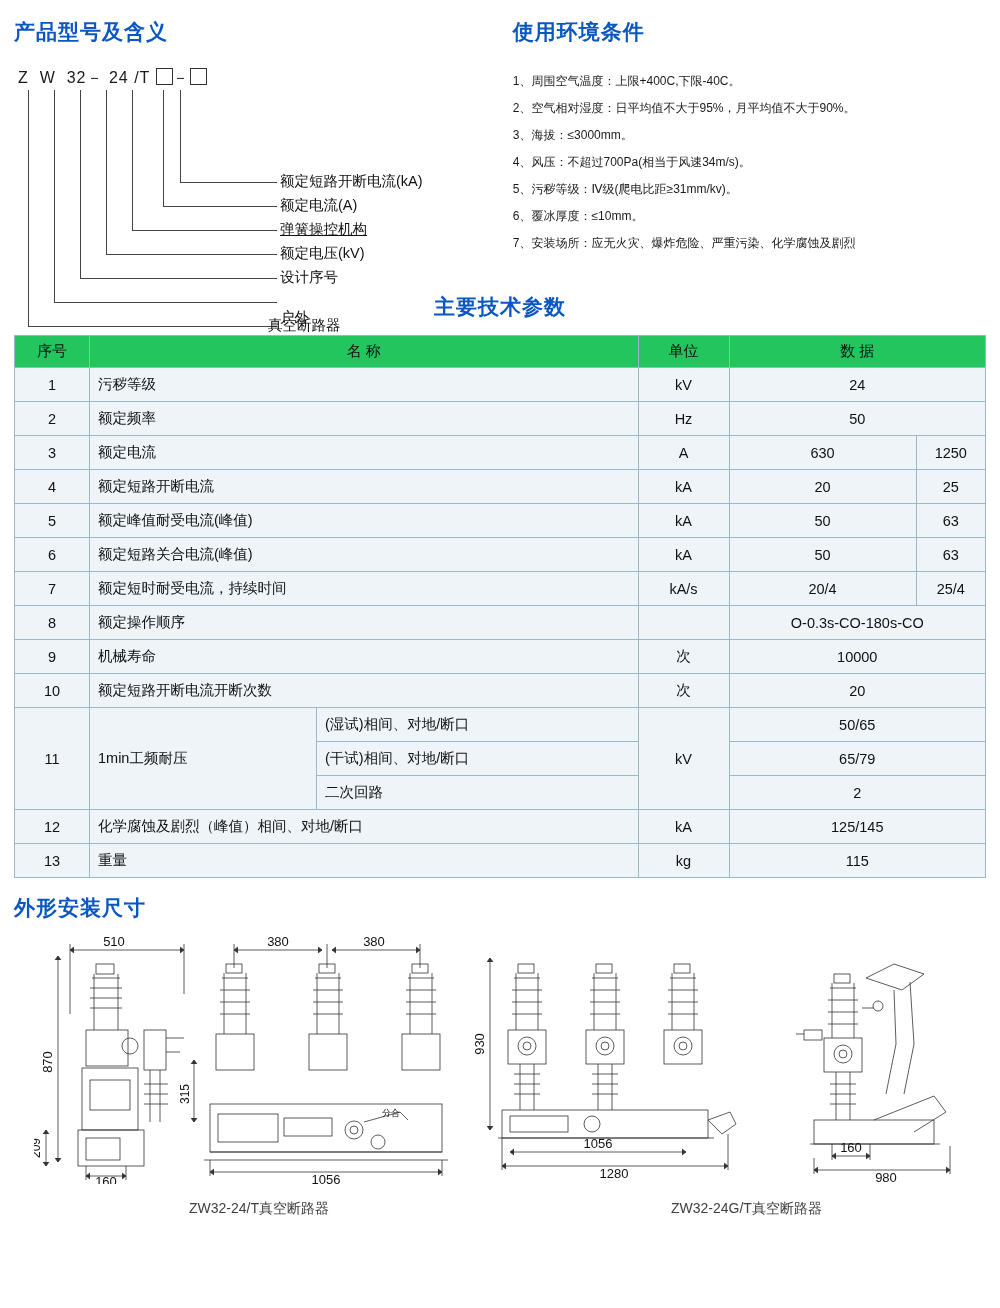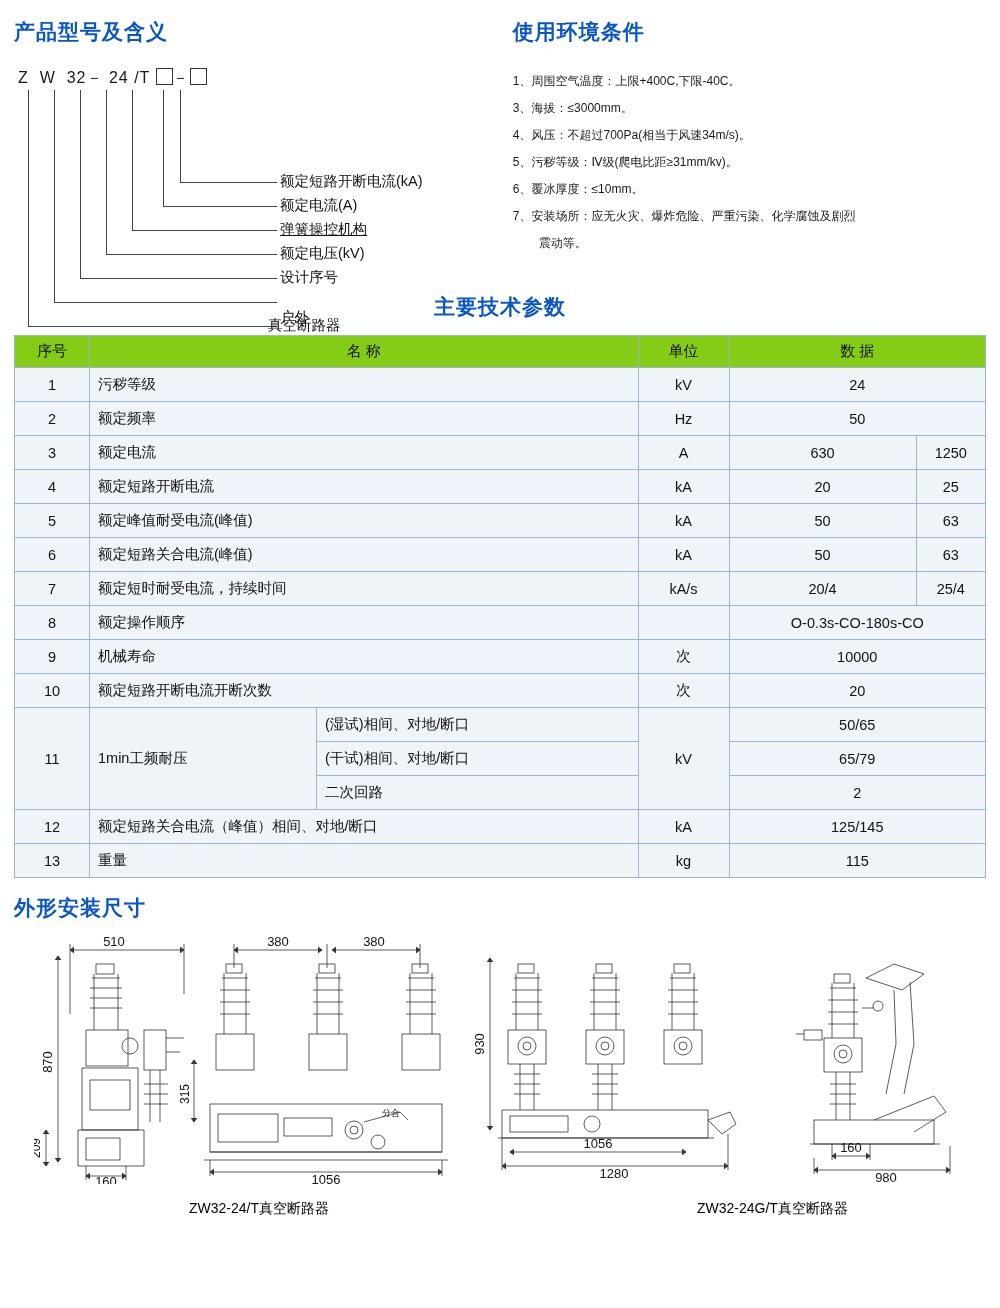--- a/index.html
+++ b/index.html
@@ -92,37 +92,37 @@
   }
   table.spec th, table.spec td {
     border: 1px solid #9bb7c9;
     padding: 6px 8px;
     background: #eef4f8;
     color: #111;
     font-weight: normal;
   }
   table.spec tr.hdr th {
     text-align: center;
-    background: #84cc16;
+    background: #22c55e;
     font-size: 15px;
   }
   td.c { text-align: center; }
   td.l { text-align: left; padding-left: 14px;}
   .rowh { height: 34px; }
 
   
   .dims { margin: 6px 14px 0 14px; position: relative; height: 300px; }
   .draw-row {
     position: relative;
     height: 270px;
   }
   .cap {
     position: absolute;
     font-size: 14px;
-    color: #000000;
+    color: #404040;
     white-space: nowrap;
   }
   svg { display: block; }
   .dimtext { font-size: 13px; fill: #111; font-family: "Liberation Sans", sans-serif;}
   .dimtext.sm { font-size: 12px; }
   .tiny { font-size: 9px; fill:#111; font-family:"Liberation Sans", sans-serif;}
 </style>
 </head>
 <body>
 
@@ -158,26 +158,26 @@
         <div class="lbl" style="left:266px; top:200px;">设计序号</div>
         <div class="lbl" style="left:266px; top:224px;margin-top:16px;">户外</div>
         <div class="lbl" style="left:254px; top:248px;">真空断路器</div>
       </div>
     </div>
 
     <div class="col-right">
       <h2 class="section-title">使用环境条件</h2>
       <ul class="env-list">
         <li>1、周围空气温度：上限+400C,下限-40C。</li>
+        <li>2、空气相对湿度：日平均值不大于95%，月平均值不大于90%。</li>
         <li>3、海拔：≤3000mm。</li>
         <li>4、风压：不超过700Pa(相当于风速34m/s)。</li>
         <li>5、污秽等级：Ⅳ级(爬电比距≥31mm/kv)。</li>
         <li>6、覆冰厚度：≤10mm。</li>
         <li>7、安装场所：应无火灾、爆炸危险、严重污染、化学腐蚀及剧烈</li>
-        <li class="indent">震动等。</li>
       </ul>
     </div>
   </div>
 
   <div class="params">
     <h2 class="section-title" style="margin-bottom:14px;text-align:center;">主要技术参数</h2>
 
     <table class="spec">
       <tbody>
           <tr class="hdr">
@@ -264,21 +264,21 @@
         <td class="l">(干试)相间、对地/断口</td>
         <td class="c" colspan="2">65/79</td>
       </tr>
       <tr class="rowh">
         <td class="l">二次回路</td>
         <td class="c" colspan="2">2</td>
       </tr>
 
       <tr class="rowh">
         <td class="c">12</td>
-        <td class="l" colspan="2">额定短路关合电流（峰值）相间、对地/断口</td>
+        <td class="l" colspan="2">化学腐蚀及剧烈（峰值）相间、对地/断口</td>
         <td class="c">kA</td>
         <td class="c" colspan="2">125/145</td>
       </tr>
       <tr class="rowh">
         <td class="c">13</td>
         <td class="l" colspan="2">重量</td>
         <td class="c">kg</td>
         <td class="c" colspan="2">115</td>
       </tr>
     </tbody>
@@ -482,17 +482,17 @@
           <line x1="40" y1="236" x2="176" y2="236"></line>
           <path d="M44 233 L40 236 L44 239 M172 233 L176 236 L172 239" fill="#333"></path>
           <line x1="40" y1="224" x2="40" y2="240"></line>
           <line x1="176" y1="212" x2="176" y2="240"></line>
         </g>
         <text class="dimtext" x="77" y="218" text-anchor="middle">160</text>
         <text class="dimtext" x="112" y="248" text-anchor="middle">980</text>
       </svg>
 
       <div class="cap" style="left:175px; top:272px;">ZW32-24/T真空断路器</div>
-      <div class="cap" style="left:683px; top:272px;">ZW32-24G/T真空断路器</div>
+      <div class="cap" style="left:657px; top:272px;">ZW32-24G/T真空断路器</div>
     </div>
   </div>
 
 </div>
 
 </body></html>

